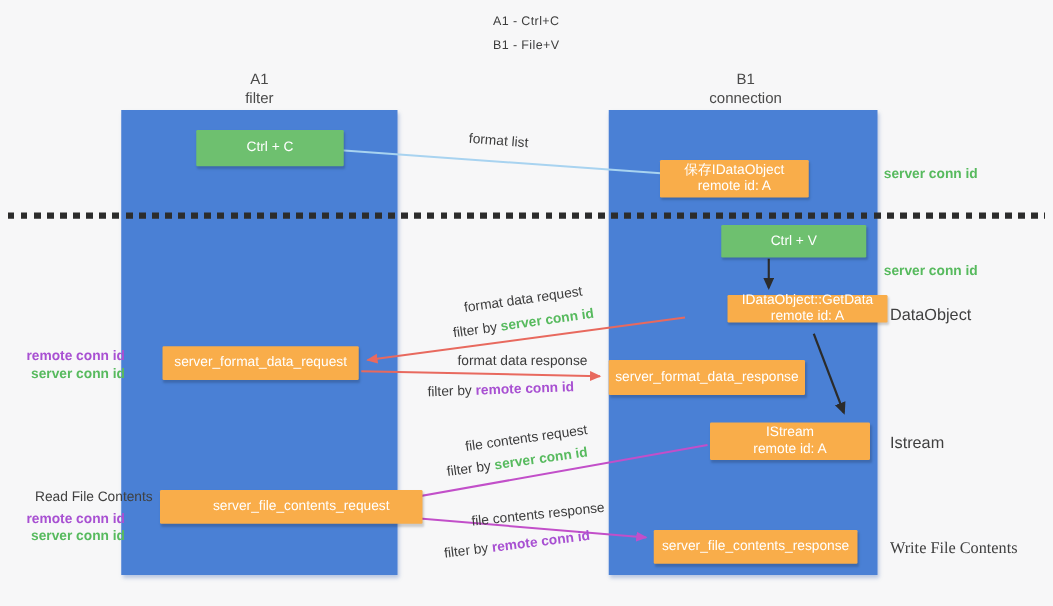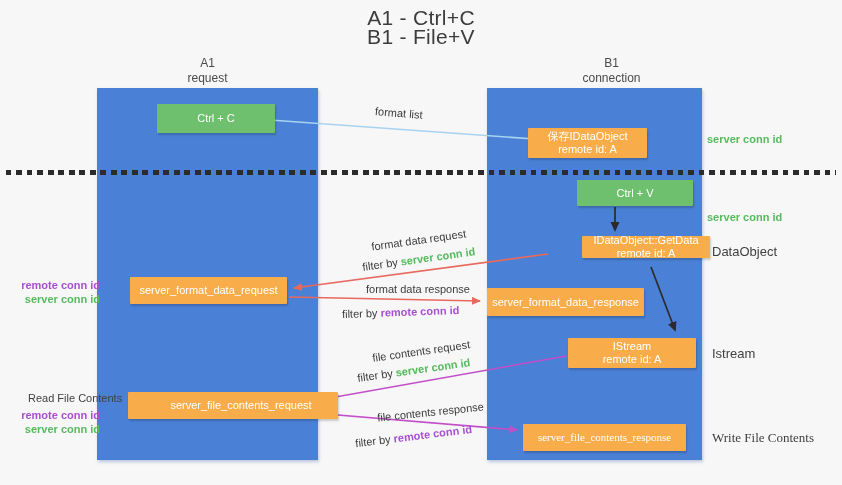--- a/index.html
+++ b/index.html
@@ -1,20 +1,20 @@
 <!DOCTYPE html>
 <html style="--background: #f7f7f8; --column-blue: #4a80d5; --box-orange: #f9ad4a; --box-green: #6ec06f; --text-green: #57ba5e; --text-purple: #a850d2; --text-dark: #3c3c3c; --arrow-red: #e8695e; --arrow-magenta: #c24fc9; --arrow-lightblue: #a8d3f0; --arrow-black: #2b2b2b;"><head>
 <meta charset="utf-8">
 <style>
   html,body{margin:0;padding:0;}
   body{background:var(--background,#f7f7f8);font-family:"Liberation Sans","DejaVu Sans",sans-serif;}
   .canvas{position:relative;width:842px;height:485px;background:var(--background,#f7f7f8);overflow:hidden;}
 
   .title{position:absolute;left:0;top:8px;width:842px;text-align:center;
-         font-size:21px;line-height:19px;color:var(--text-dark,#3c3c3c);letter-spacing:.3px;}
+         font-size:10px;line-height:19px;color:var(--text-dark,#3c3c3c);letter-spacing:.3px;}
 
   .col-header{position:absolute;top:56px;text-align:center;font-size:12px;line-height:15px;
               color:#4a4a4a;}
 
   .lifeline{position:absolute;top:88px;height:372px;background:var(--column-blue,#4a80d5);
             box-shadow:1px 2px 3px rgba(70,110,180,.35);}
 
   .dotted{position:absolute;left:6px;top:170px;width:830px;height:5px;
           background:repeating-linear-gradient(to right,#2c2c2c 0 5.5px,transparent 5.5px 10.5px);}
 
@@ -49,23 +49,23 @@
 
 <div class="canvas">
 
   <div class="title">
     <div>A1 - Ctrl+C</div>
     <div>B1 - File+V</div>
   </div>
 
   <div class="col-header" style="left:97px;width:221px;">
     <div>A1</div>
-    <div>request</div>
+    <div>filter</div>
   </div>
-  <div class="col-header" style="left:504px;width:215px;text-align:center;">
+  <div class="col-header" style="left:489px;width:215px;text-align:center;">
     <div>B1</div>
     <div>connection</div>
   </div>
 
   <div class="lifeline" style="left:97px;width:221px;"></div>
   <div class="lifeline" style="left:487px;width:215px;"></div>
 
   <div class="dotted"></div>
 
   <svg class="arrows" viewBox="0 0 842 485">
@@ -120,21 +120,21 @@
 
   <div class="box orange" style="left:568px;top:338px;width:128px;height:30px;">
     <span>IStream</span>
     <span>remote id: A</span>
   </div>
 
   <div class="box orange" style="left:128px;top:392px;width:194px;height:27px;padding-left:16px;">
     <span>server_file_contents_request</span>
   </div>
 
-  <div class="box orange" style="left:523px;top:424px;width:163px;height:27px;font-family:Liberation Serif, serif;">
+  <div class="box orange" style="left:523px;top:424px;width:163px;height:27px;">
     <span>server_file_contents_response</span>
   </div>
 
   <div class="lbl" style="left:375px;top:107px;transform:rotate(4.5deg);">format list</div>
 
   <div class="lbl" style="left:371px;top:234px;transform:rotate(-8deg);">format data request</div>
   <div class="lbl" style="left:362px;top:253px;transform:rotate(-8deg);">
     <span>filter by </span><span class="green">server conn id</span>
   </div>
 

